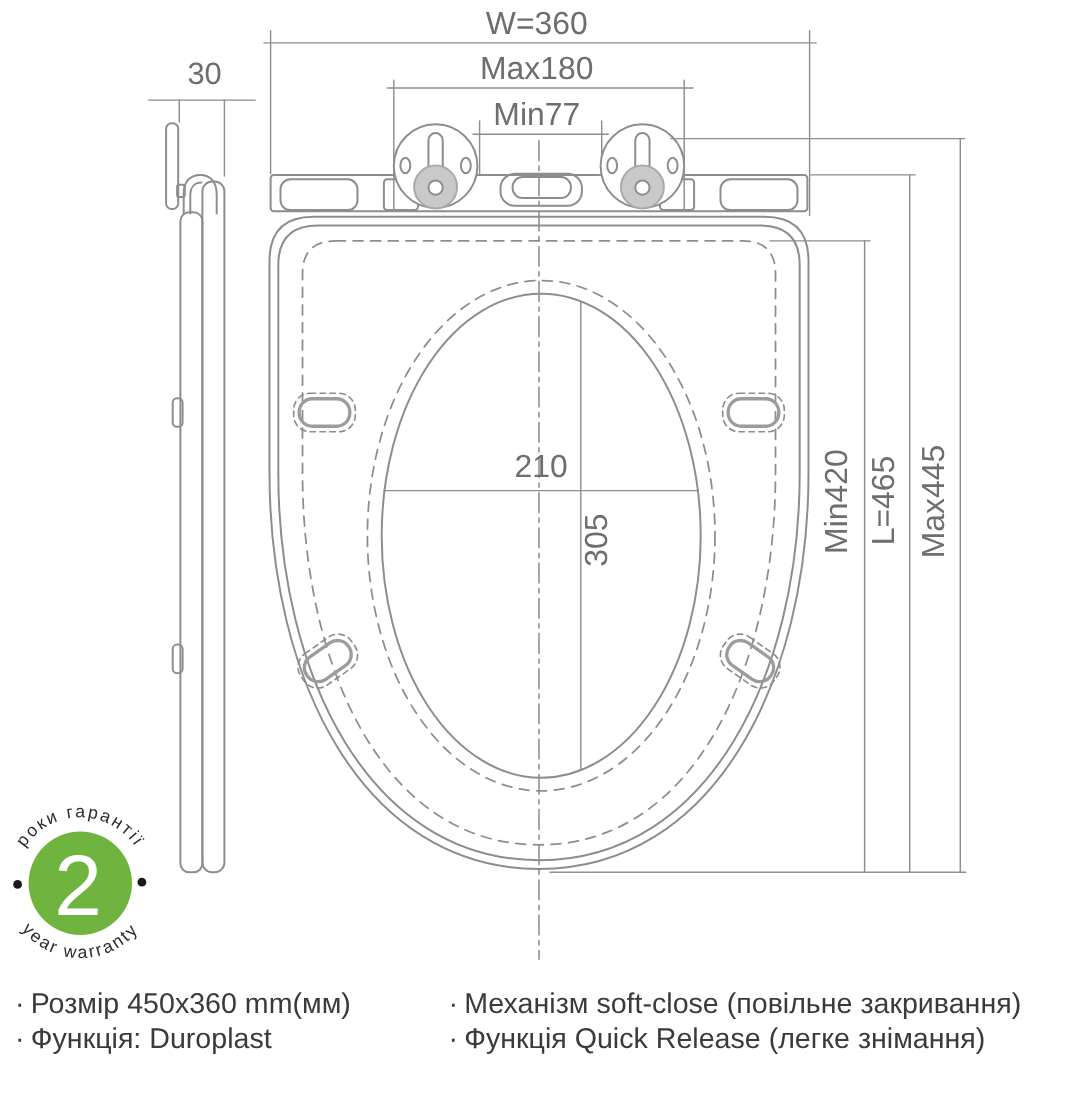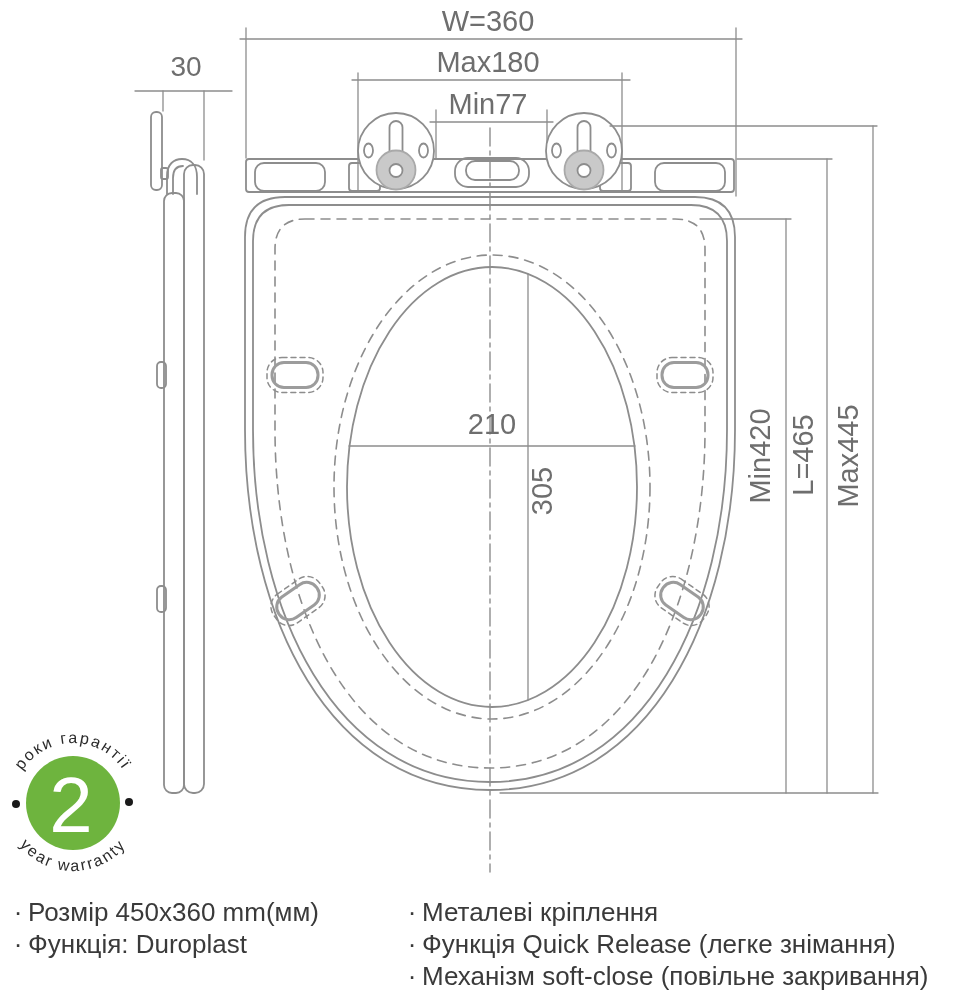--- a/index.html
+++ b/index.html
@@ -156,18 +156,17 @@
     <circle cx="-57" cy="1" r="4" fill="#1a1a1a"></circle>
     <circle cx="56" cy="-1" r="4" fill="#1a1a1a"></circle>
   </g>
 </svg>
 
   <div class="features features-left">
     <div class="feat"><span class="bullet">·</span><span>Розмір 450x360 mm(мм)</span></div>
     <div class="feat"><span class="bullet">·</span><span>Функція: Duroplast</span></div>
   </div>
   <div class="features features-right">
-    <div class="feat"><span class="bullet">·</span><span>Металеві кріплення</span></div>
+    <div class="feat"><span class="bullet">·</span><span>Механізм soft-close (повільне закривання)</span></div>
     <div class="feat"><span class="bullet">·</span><span>Функція Quick Release (легке знімання)</span></div>
-    <div class="feat"><span class="bullet">·</span><span>Механізм soft-close (повільне закривання)</span></div>
   </div>
 
 </div>
 
 </body></html>

